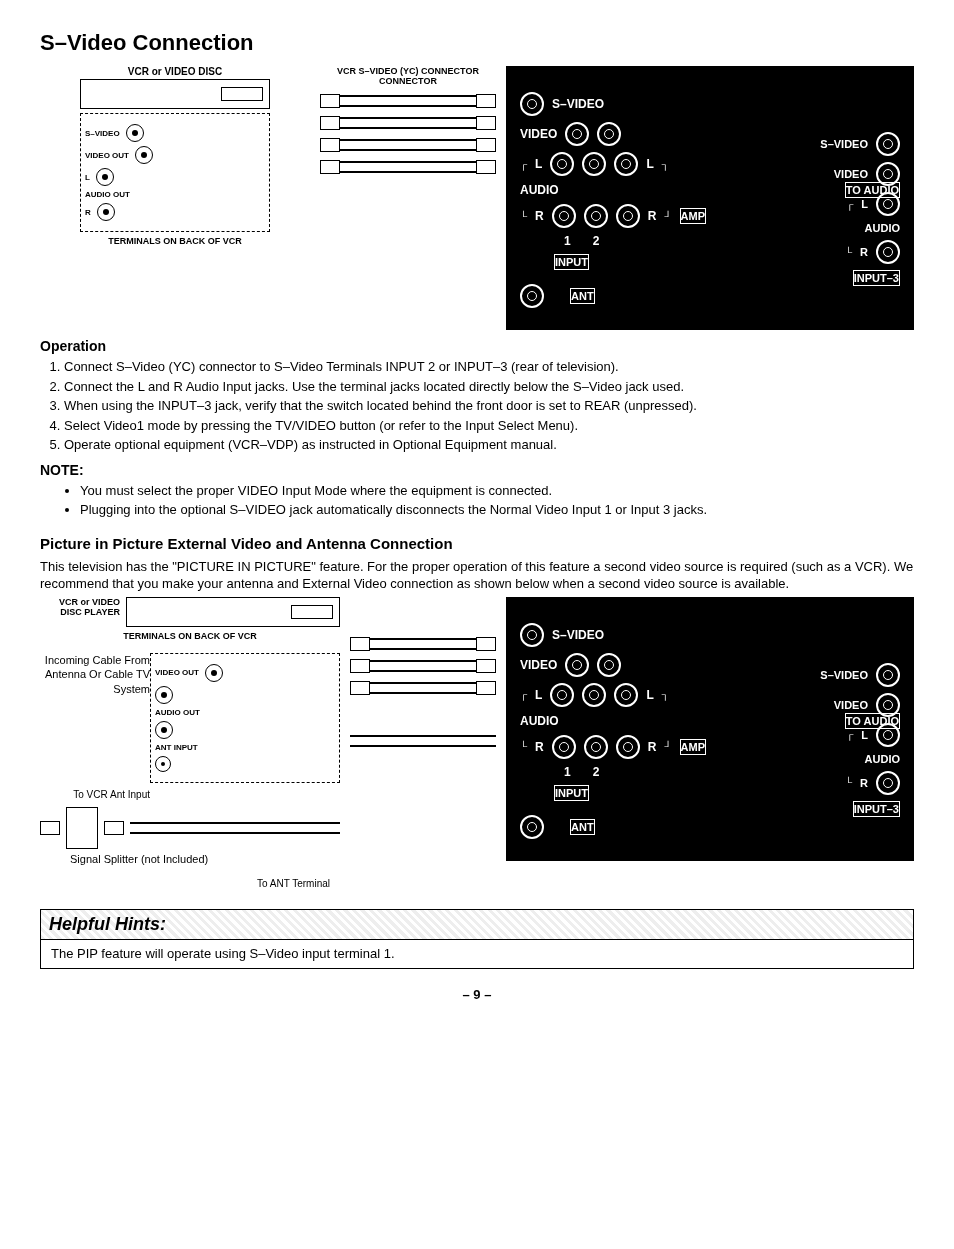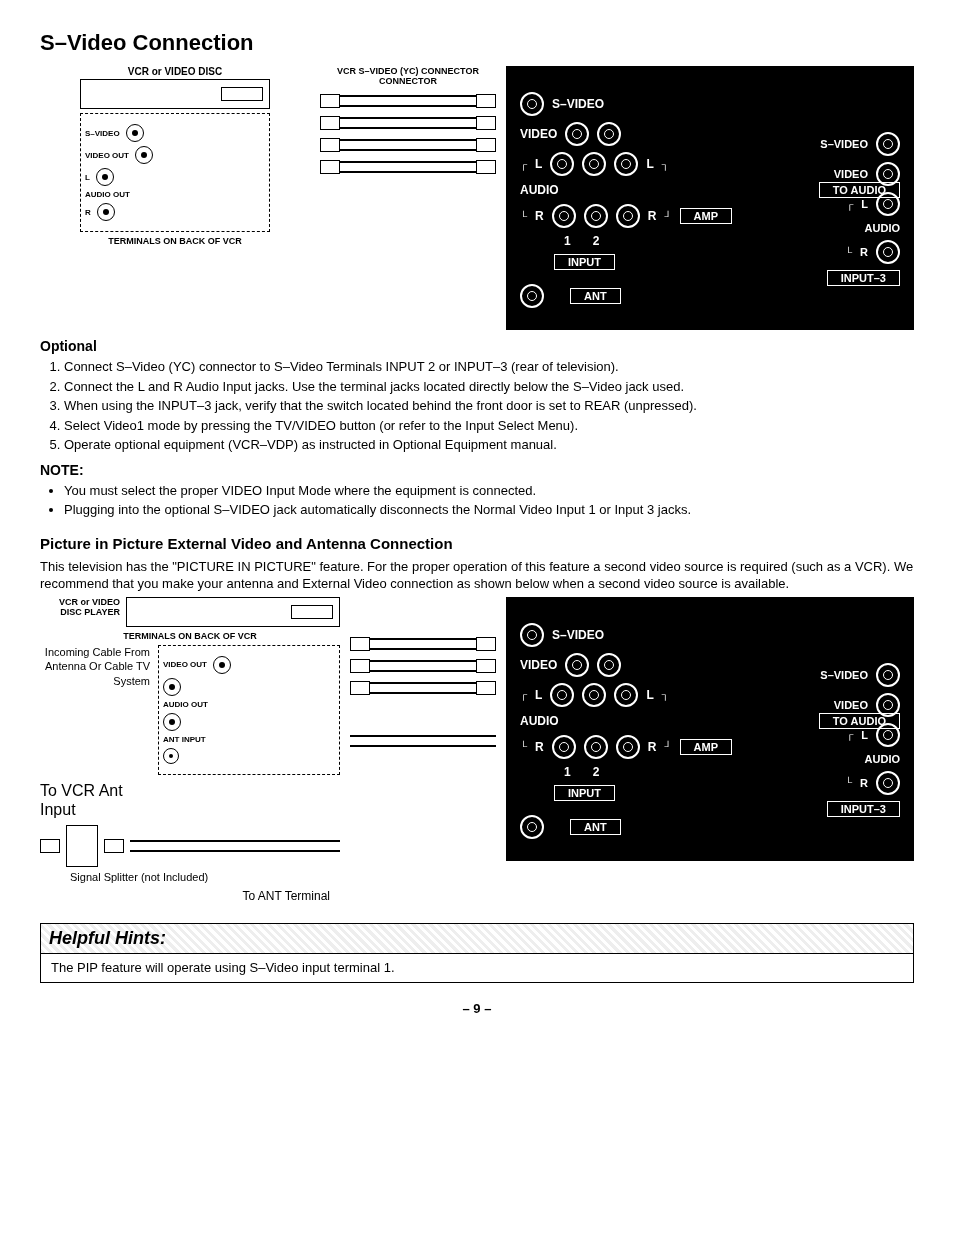--- a/index.html
+++ b/index.html
@@ -78,33 +78,33 @@
     position: absolute;
     top: -16px;
     right: 0;
     color: #000;
     font-size: 11px;
     margin-top: 45px;
   }
   .tv-row { display:flex; align-items:center; gap:8px; margin:6px 0; }
   .tv-jack { width:20px; height:20px; border:2px solid #fff; border-radius:50%; display:inline-flex; align-items:center; justify-content:center; }
   .tv-jack::after { content:""; width:8px; height:8px; border:1px solid #fff; border-radius:50%; }
-  .tv-box { border:1.5px solid #fff; padding:1px 13px; font-size:11px; display:inline-block;text-align:right; }
+  .tv-box { border:1.5px solid #fff; padding:1px 0; font-size:11px; display:inline-block;text-align:right; }
   .right-col {
     position: absolute;
     right: 14px;
     top: 60px;
     text-align: right;
     font-size: 11px;
   }
   .right-col .tv-row { justify-content: flex-end; }
   ol { margin: 4px 0 4px 24px; padding: 0; }
   ol li { margin: 2px 0; line-height: 1.35; }
   ul { margin: 4px 0 4px 24px; padding: 0; }
-  ul li { margin: 2px 0; line-height: 1.35; list-style: disc; }
+  ul li { margin: 2px 16px; line-height: 1.35; list-style: disc; }
   .intro { margin: 4px 0; line-height: 1.35; }
   .hints-box {
     border: 1.5px solid #000;
     margin-top: 20px;
   }
   .hints-header {
     font-style: italic;
     font-weight: bold;
     font-size: 18px;
     background: repeating-linear-gradient(45deg,#eee,#eee 3px,#fff 3px,#fff 6px);
@@ -112,21 +112,21 @@
     border-bottom: 1px solid #000;
   }
   .hints-body { padding: 4px 10px; font-size: 13px; line-height: 1.5; }
   .page-num { text-align:center; font-weight:bold; margin-top: 18px; }
   .tiny-label { font-size:9px; font-weight:bold; }
   .splitter-box { width:30px; height:40px; border:1.5px solid #000; display:inline-block; }
   .coax { width:14px; height:14px; border:1.5px solid #000; border-radius:50%; display:inline-block; position:relative; }
   .coax::after { content:""; width:4px; height:4px; background:#000; border-radius:50%; position:absolute; top:5px; left:5px; }
   .flex-start { align-items:flex-start; }
   .mid-col { flex:1; }
-  .small-caption { font-size:12px; text-align:center; margin-top:5px; }
+  .small-caption { font-size:10px; text-align:center; margin-top:12px; }
 </style>
 </head>
 <body>
 
 <h1>S–Video Connection</h1>
 
 <div class="diagram-row">
   <div class="vcr-col">
     <div class="vcr-label">VCR or VIDEO DISC</div>
     <div class="vcr-unit">
@@ -250,21 +250,21 @@
           <span>R</span>
           <span class="tv-jack"></span>
         </div>
       <div class="tv-row">
           <span class="tv-box">INPUT–3</span>
         </div>
     </div>
   </div>
 </div>
 
-<div class="sub-bold">Optional</div>
+<div class="sub-bold">Operation</div>
 <ol>
   <li>Connect S–Video (YC) connector to S–Video Terminals INPUT 2 or INPUT–3 (rear of television).</li>
   <li>Connect the L and R Audio Input jacks. Use the terminal jacks located directly below the S–Video jack used.</li>
   <li>When using the INPUT–3 jack, verify that the switch located behind the front door is set to REAR (unpressed).</li>
   <li>Select Video1 mode by pressing the TV/VIDEO button (or refer to the Input Select Menu).</li>
   <li>Operate optional equipment (VCR–VDP) as instructed in Optional Equipment manual.</li>
 </ol>
 <div class="sub-bold">NOTE:</div>
 <ul>
   <li>You must select the proper VIDEO Input Mode where the equipment is connected.</li>
@@ -277,21 +277,21 @@
 <div class="diagram-row flex-start">
   <div style="width:300px">
     <div style="display:flex;gap:6px">
       <div class="tiny-label" style="text-align:right;width:80px">VCR or VIDEO DISC PLAYER</div>
       <div class="vcr-unit" style="margin:0;flex:1">
           <span class="vcr-slot"></span>
         </div>
     </div>
     <div class="tiny-label" style="text-align:center;margin-top:4px">TERMINALS ON BACK OF VCR</div>
 
-    <div style="display:flex;gap:8px;margin-top:4px">
+    <div style="display:flex;margin-top:12px">
       <div style="width:110px;font-size:11px;text-align:right;line-height:1.3">Incoming Cable From Antenna Or Cable TV System</div>
       <div class="vcr-back" style="margin:0;flex:1">
         <div class="jack-row">
             <span class="jack-label">VIDEO OUT</span>
             <span class="jack"></span>
           </div>
         <div class="jack-row">
             <span class="jack"></span>
           </div>
         <div class="jack-row">
@@ -303,21 +303,21 @@
         <div class="jack-row">
             <span class="jack-label">ANT INPUT</span>
           </div>
         <div class="jack-row">
             <span class="coax"></span>
           </div>
       </div>
     </div>
 
     <div style="display:flex;align-items:center;gap:6px;margin-top:6px">
-      <div style="font-size:16px;width:110px;line-height:1.2">To VCR Ant Input</div>
+      <div style="font-size:10px;text-align:right;width:110px;line-height:1.2">To VCR Ant Input</div>
     </div>
 
     <div style="display:flex;align-items:center;gap:6px;margin-top:6px">
       <span class="cable-plug"></span>
       <span class="splitter-box"></span>
       <span class="cable-plug"></span>
       <span class="cable" style="width:60px"></span>
     </div>
     <div style="font-size:11px;text-align:left;margin-left:30px;line-height:1.2;margin-top:4px">Signal Splitter (not Included)</div>
     <div class="small-caption" style="text-align:right;margin-right:10px">To ANT Terminal</div>

